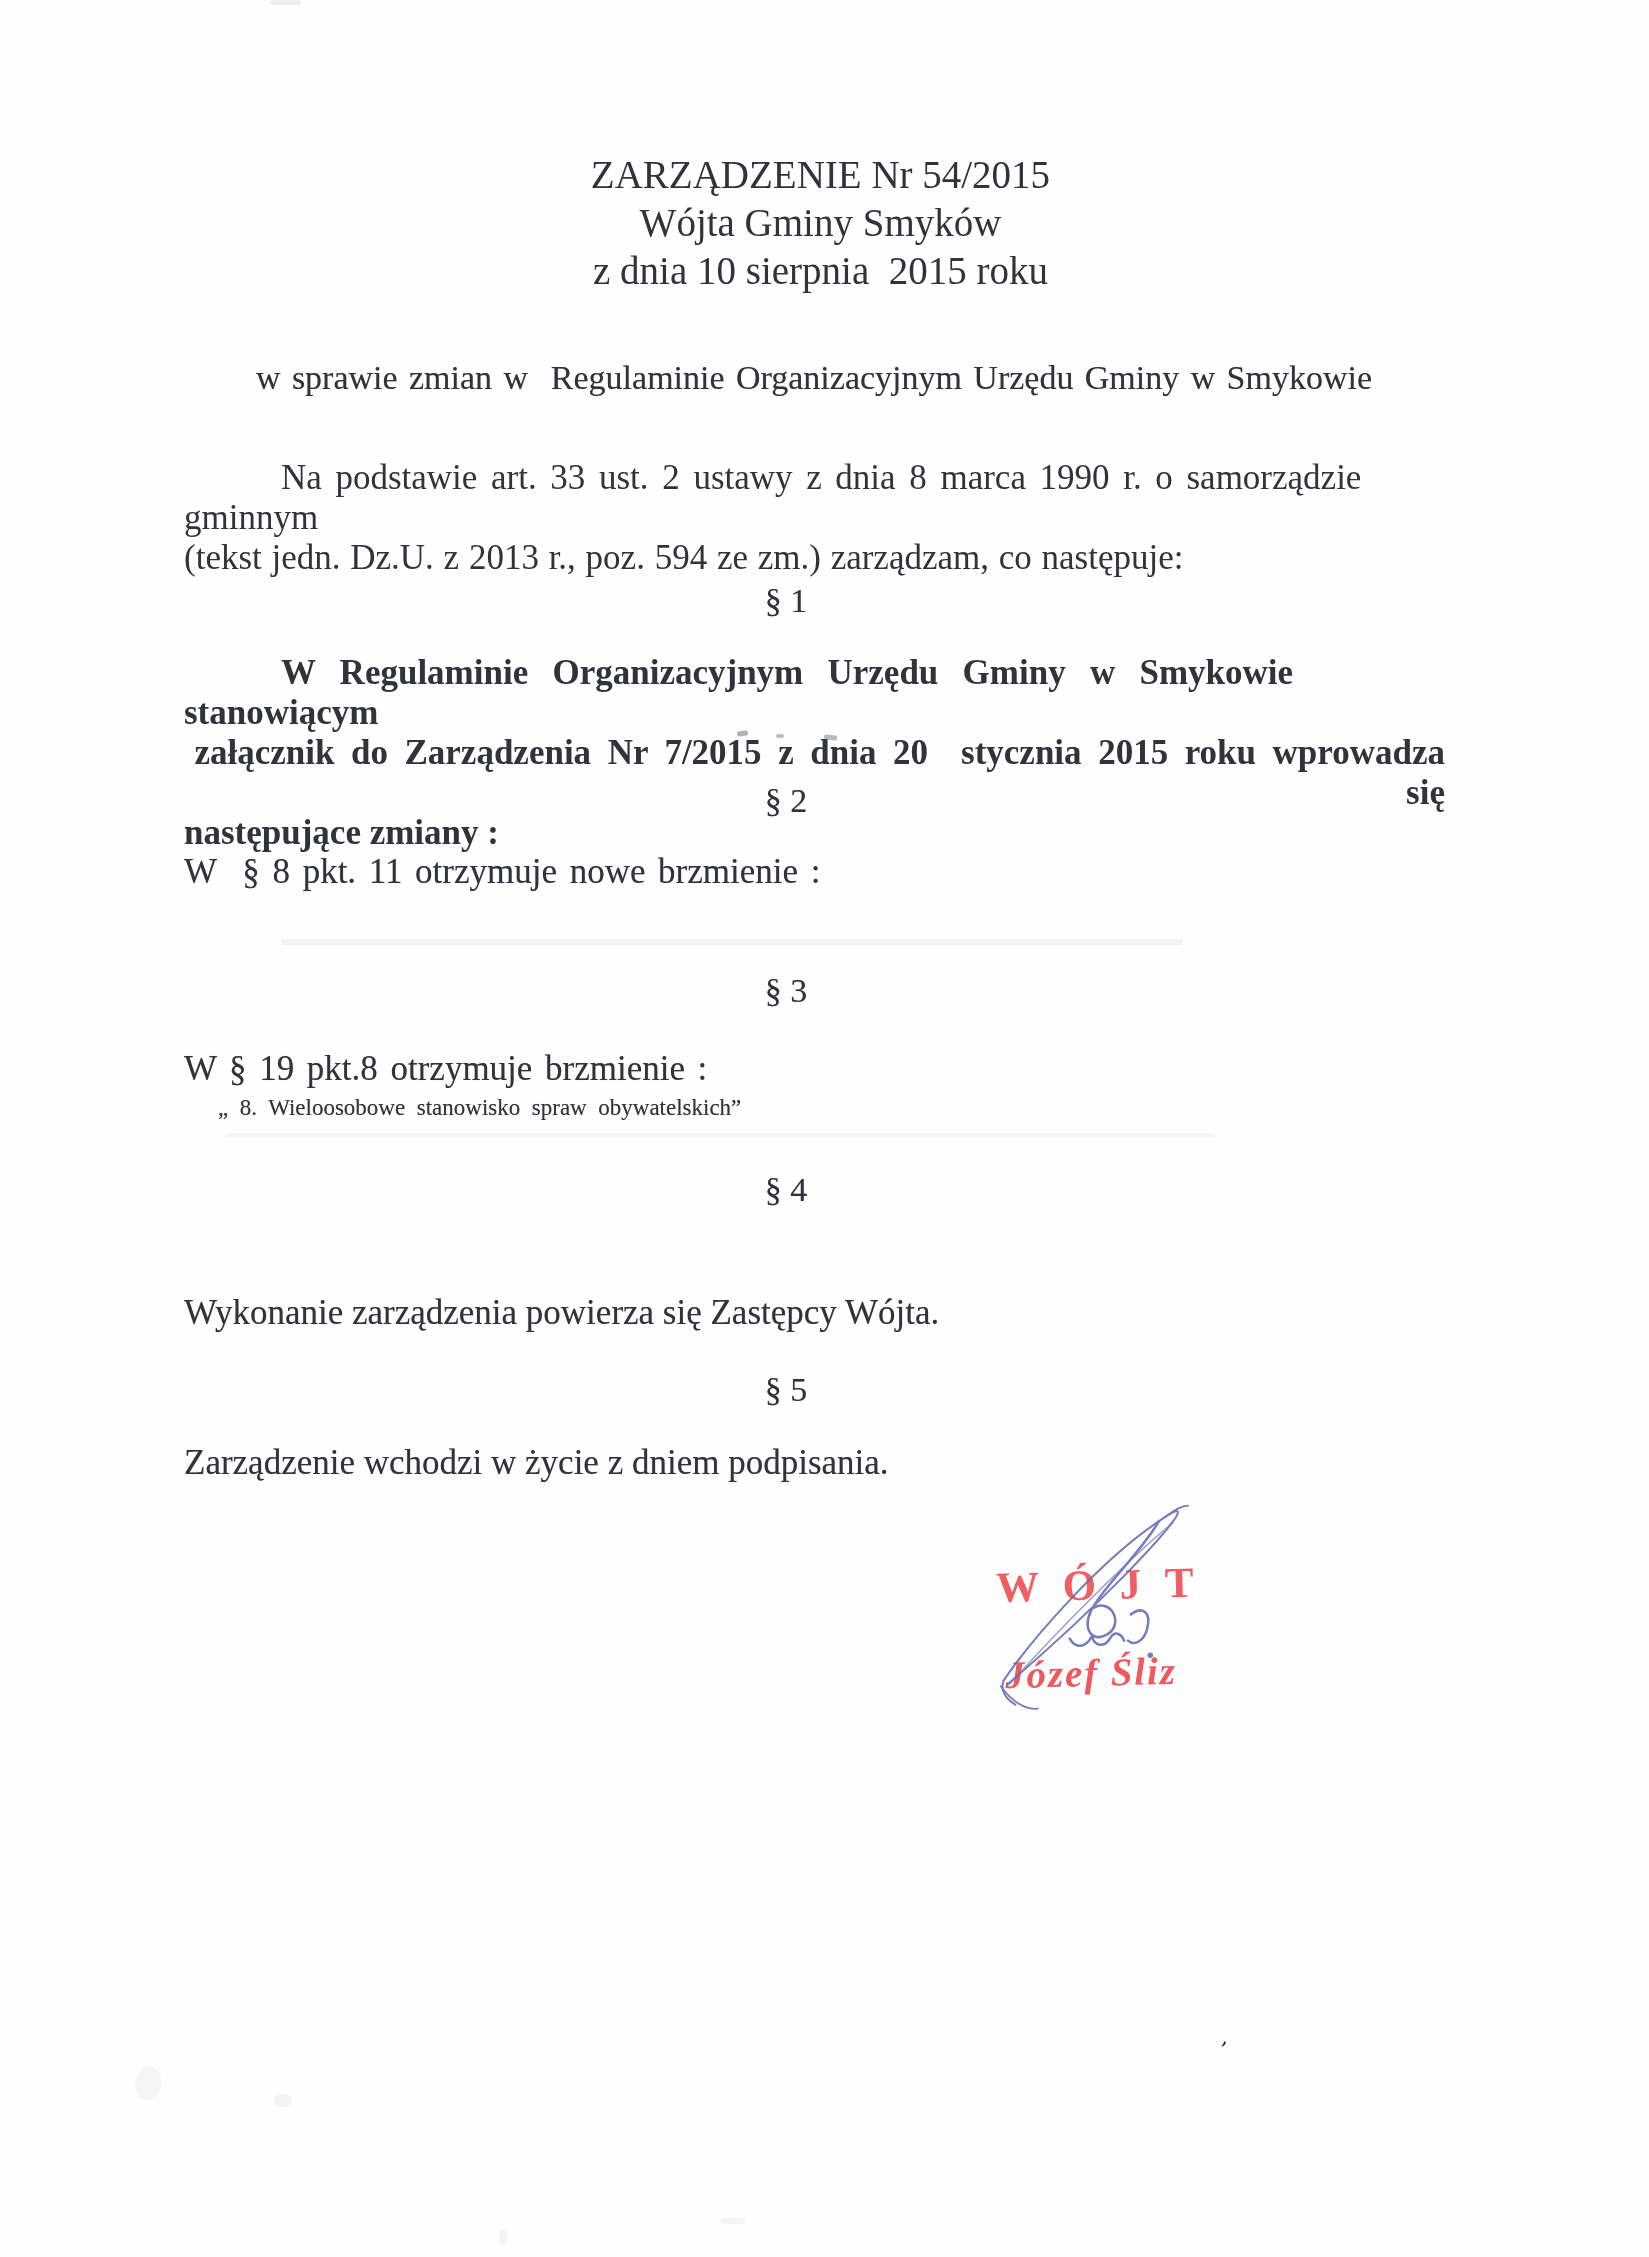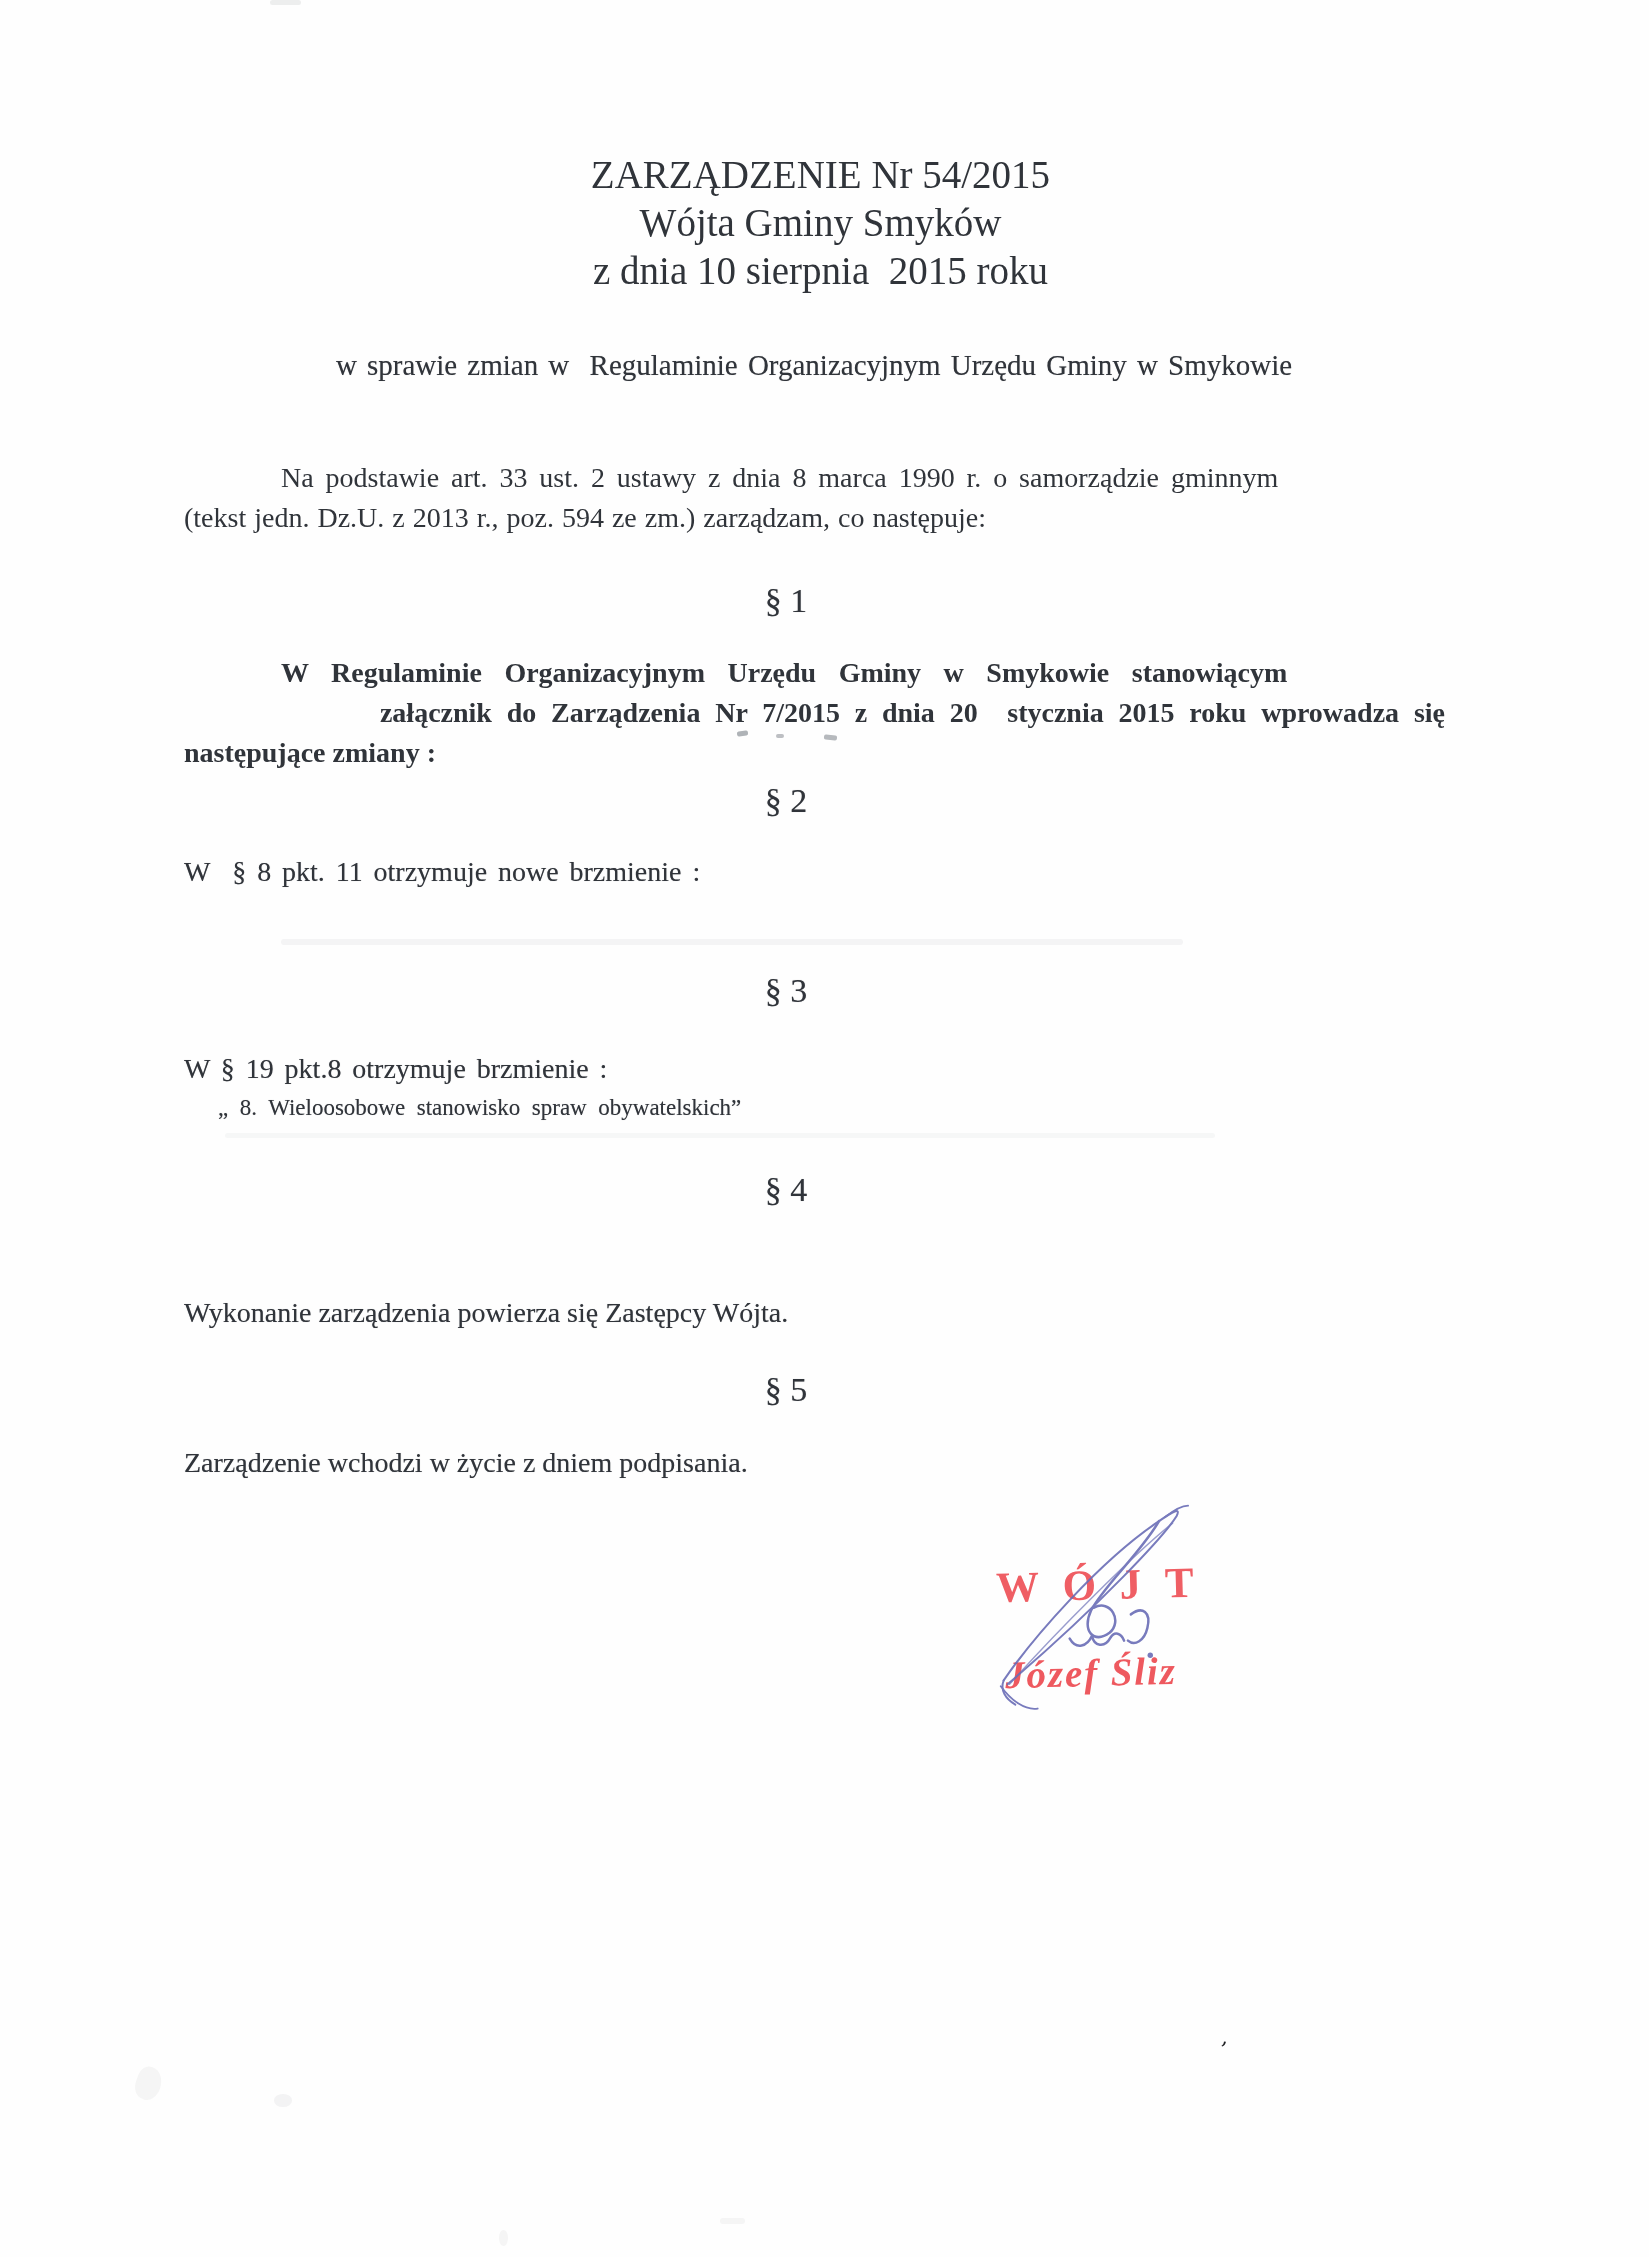--- a/index.html
+++ b/index.html
@@ -14,23 +14,23 @@
     color:#30343a;
   }
   .doc-text{
     position:absolute;
     white-space:nowrap;
     text-shadow:0 0 0.7px rgba(48,52,58,.45);
   }
   .block{position:absolute;}
   
   .title-block{left:0;top:151px;width:1617px;font-size:39px;line-height:48px;text-align:center;padding-left:12px;}
-  .subject{left:0;top:349px;width:1628px;font-size:29px;word-spacing:2.9px;text-align:center;}
+  .subject{left:0;top:359px;width:1628px;font-size:34px;word-spacing:2.9px;text-align:center;}
   
-  .body-line{font-size:28px;line-height:40px;}
+  .body-line{font-size:35px;line-height:40px;}
   .legal{left:184px;top:458px;width:1261px;}
   .legal .l1{text-indent:97px;word-spacing:4.9px;}
   .legal .l2{word-spacing:1px;}
   .mark{left:0;width:1572px;font-size:34px;text-align:center;}
   .mark1{top:581px;} .mark2{top:781px;} .mark3{top:971px;} .mark4{top:1170px;} .mark5{top:1370px;}
   .s1{left:184px;top:653px;width:1261px;font-weight:bold;}
   .s1 .l1{text-indent:97px;word-spacing:15.5px;}
   .s1 .l2{word-spacing:7.8px;text-align:right;}
   .s2l1{left:184px;top:852px;word-spacing:3.9px;}
   .s2l2{left:281px;top:892px;word-spacing:2.9px;}

